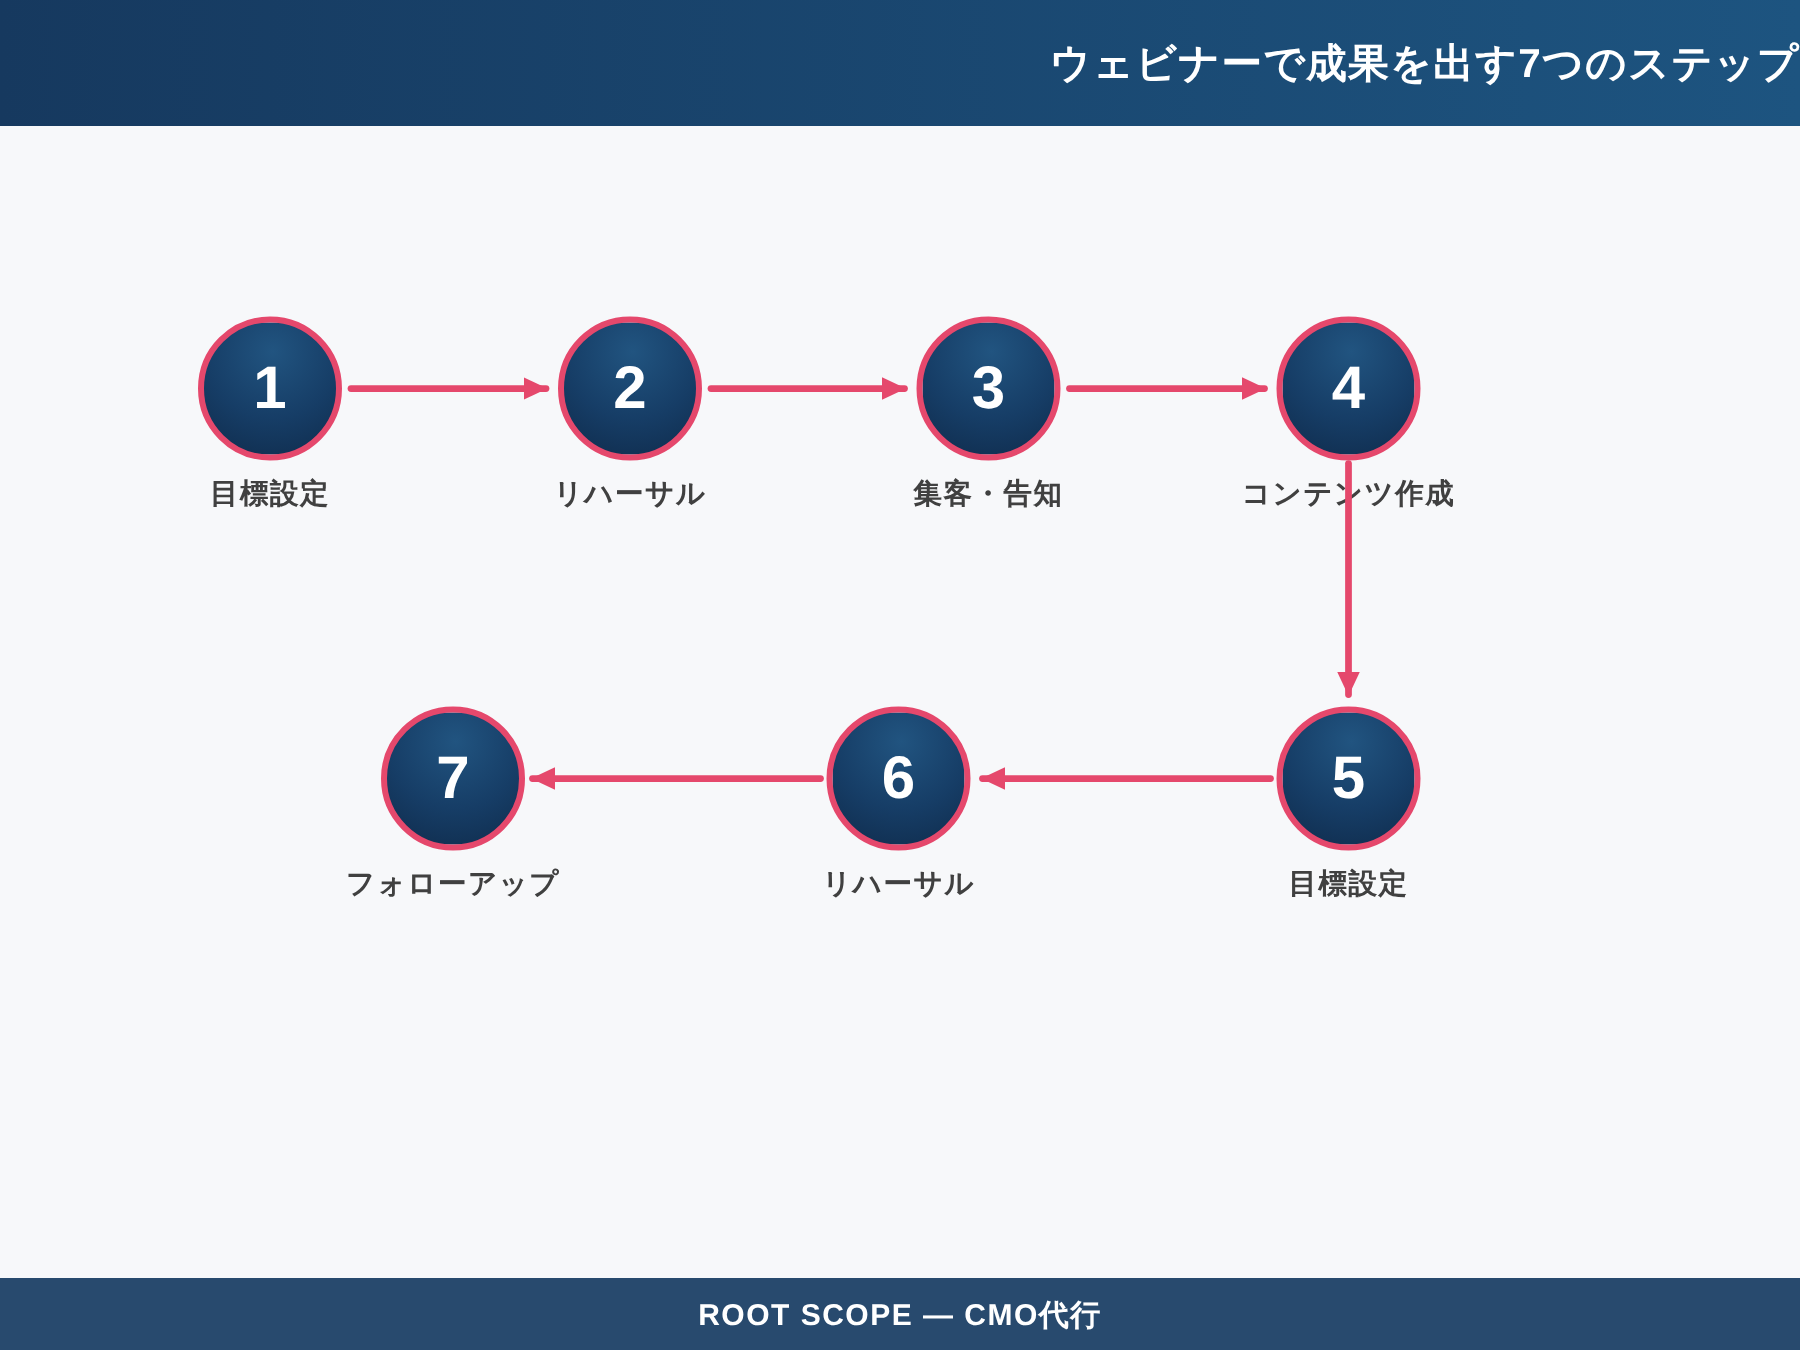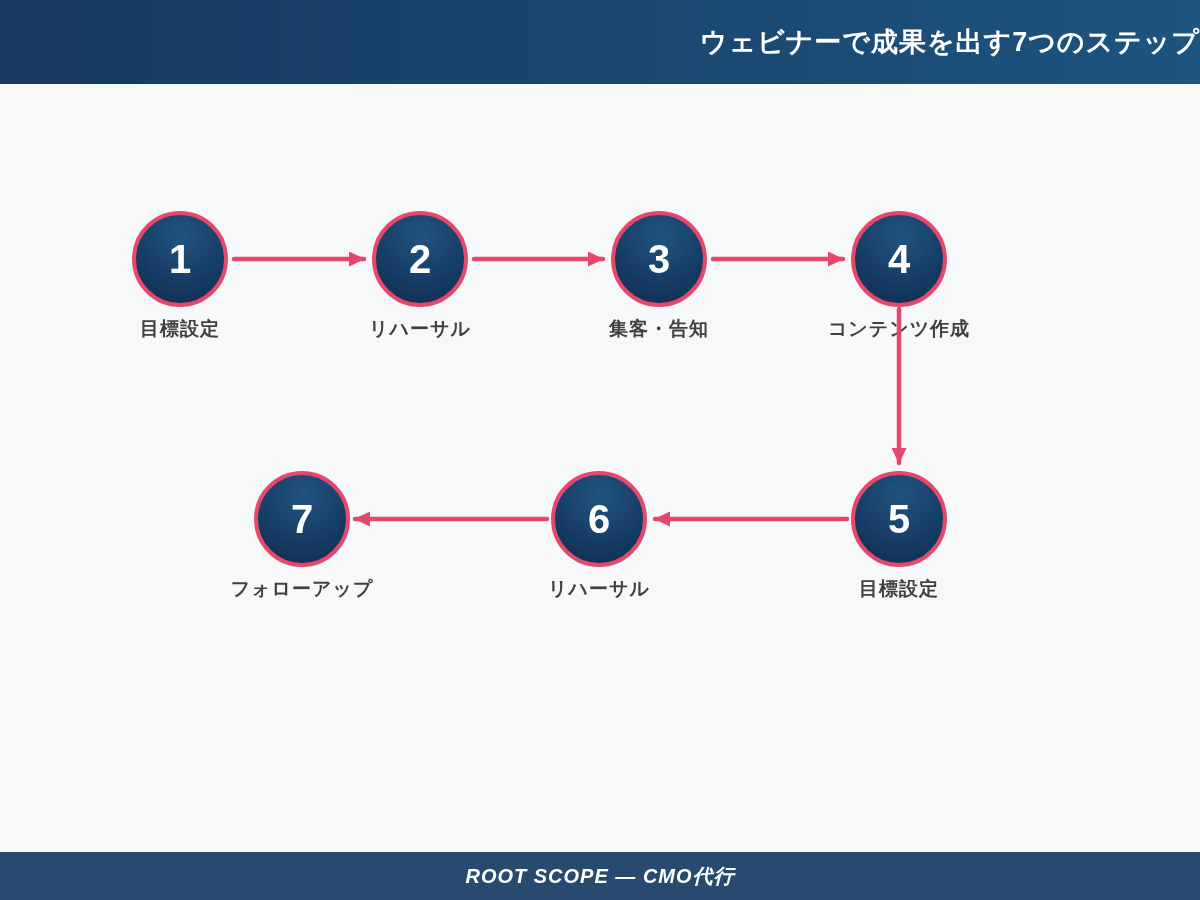--- a/index.html
+++ b/index.html
@@ -44,21 +44,20 @@
     display: flex;
     align-items: center;
     justify-content: center;
     z-index: 4;
   }
   .footer-text {
     color: #ffffff;
     font-size: 20px;
     font-weight: 700;
     letter-spacing: 1px;
-    font-style: italic;
   }
   
   .step {
     position: absolute;
     width: 220px;
     display: flex;
     flex-direction: column;
     align-items: center;
     z-index: 2;
   }

